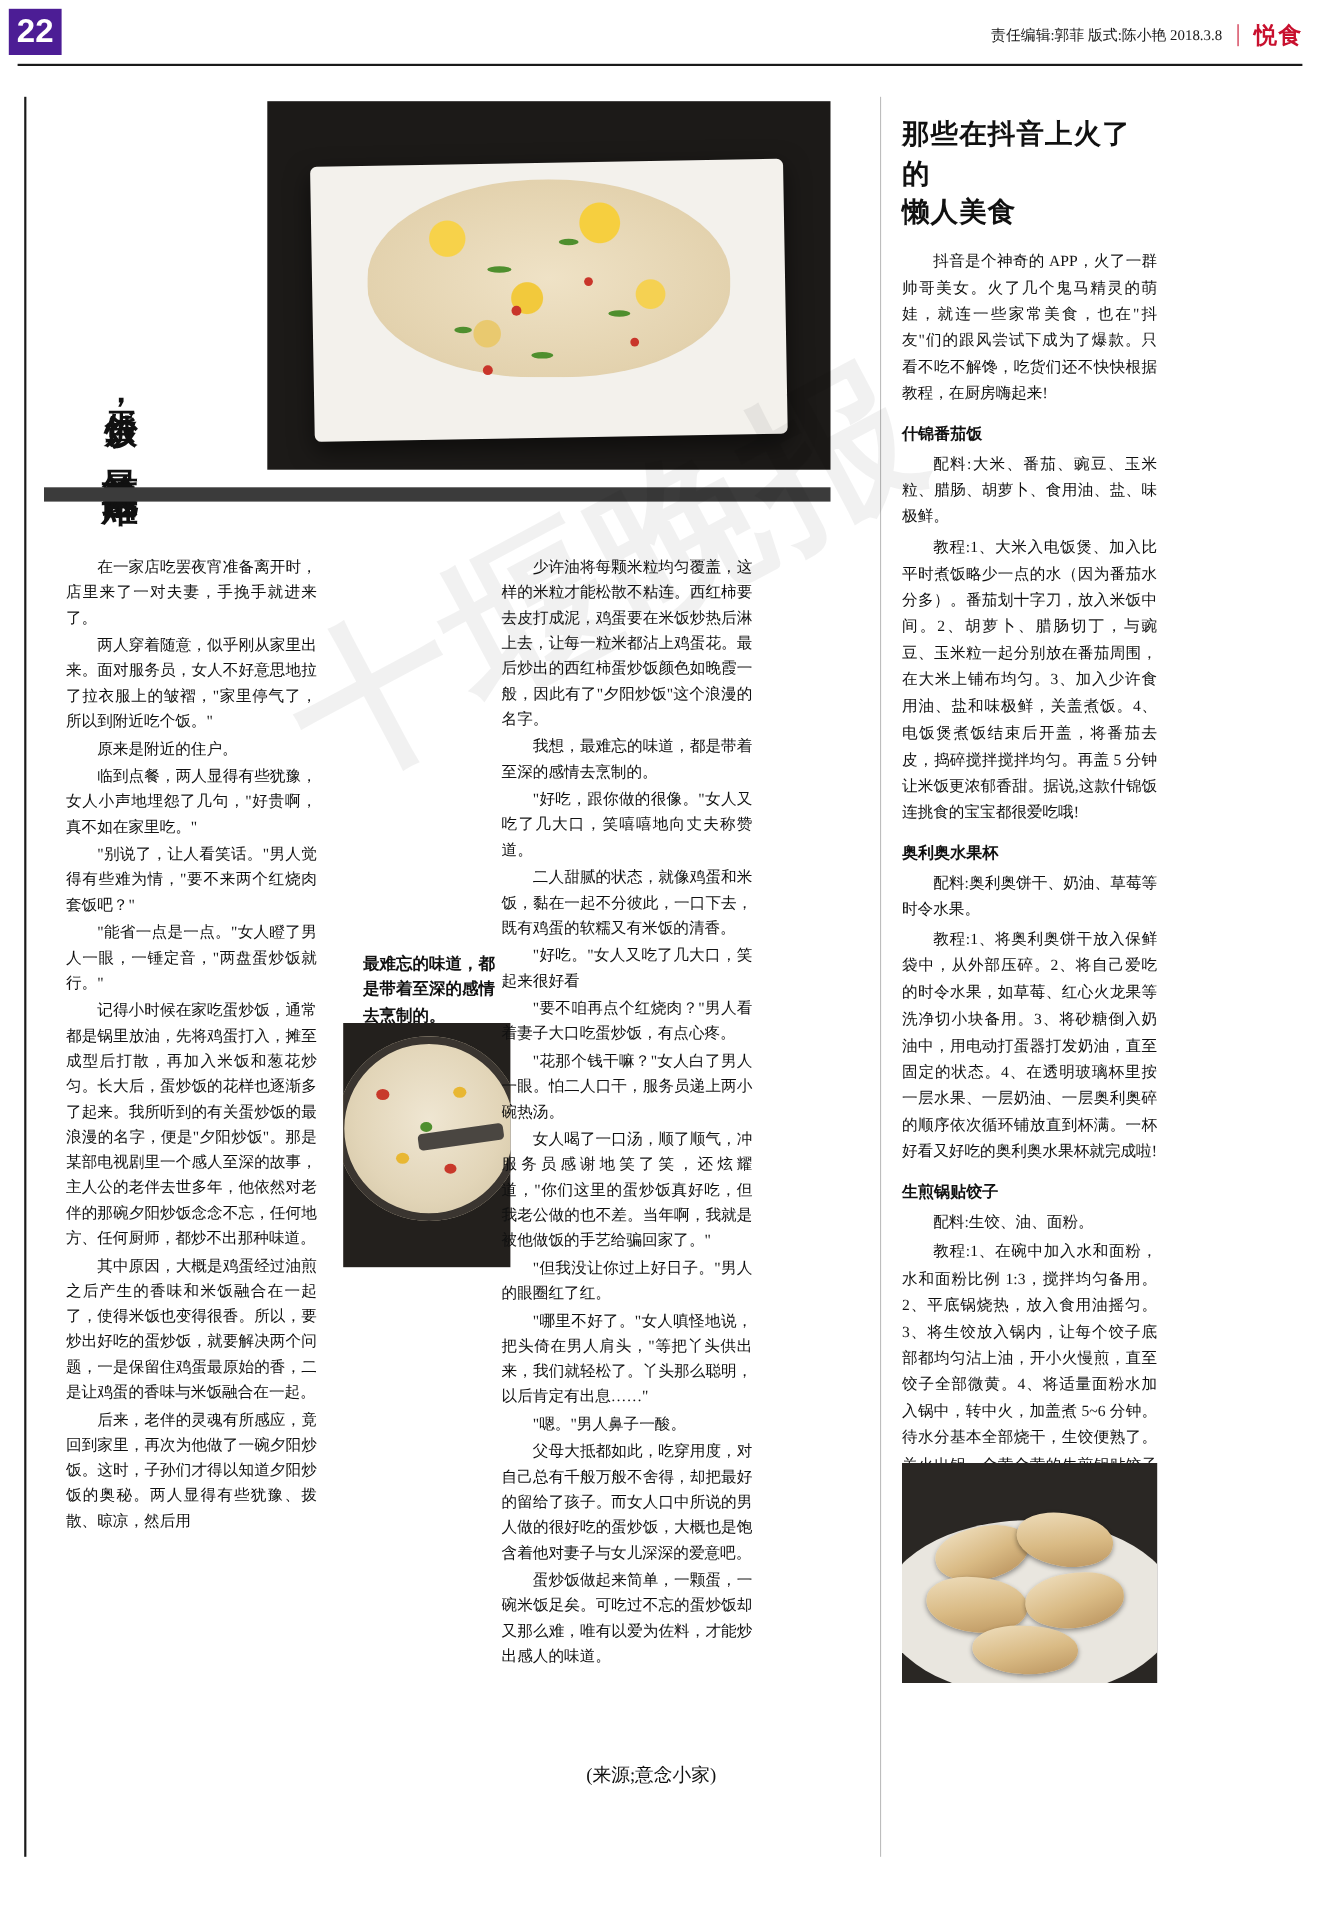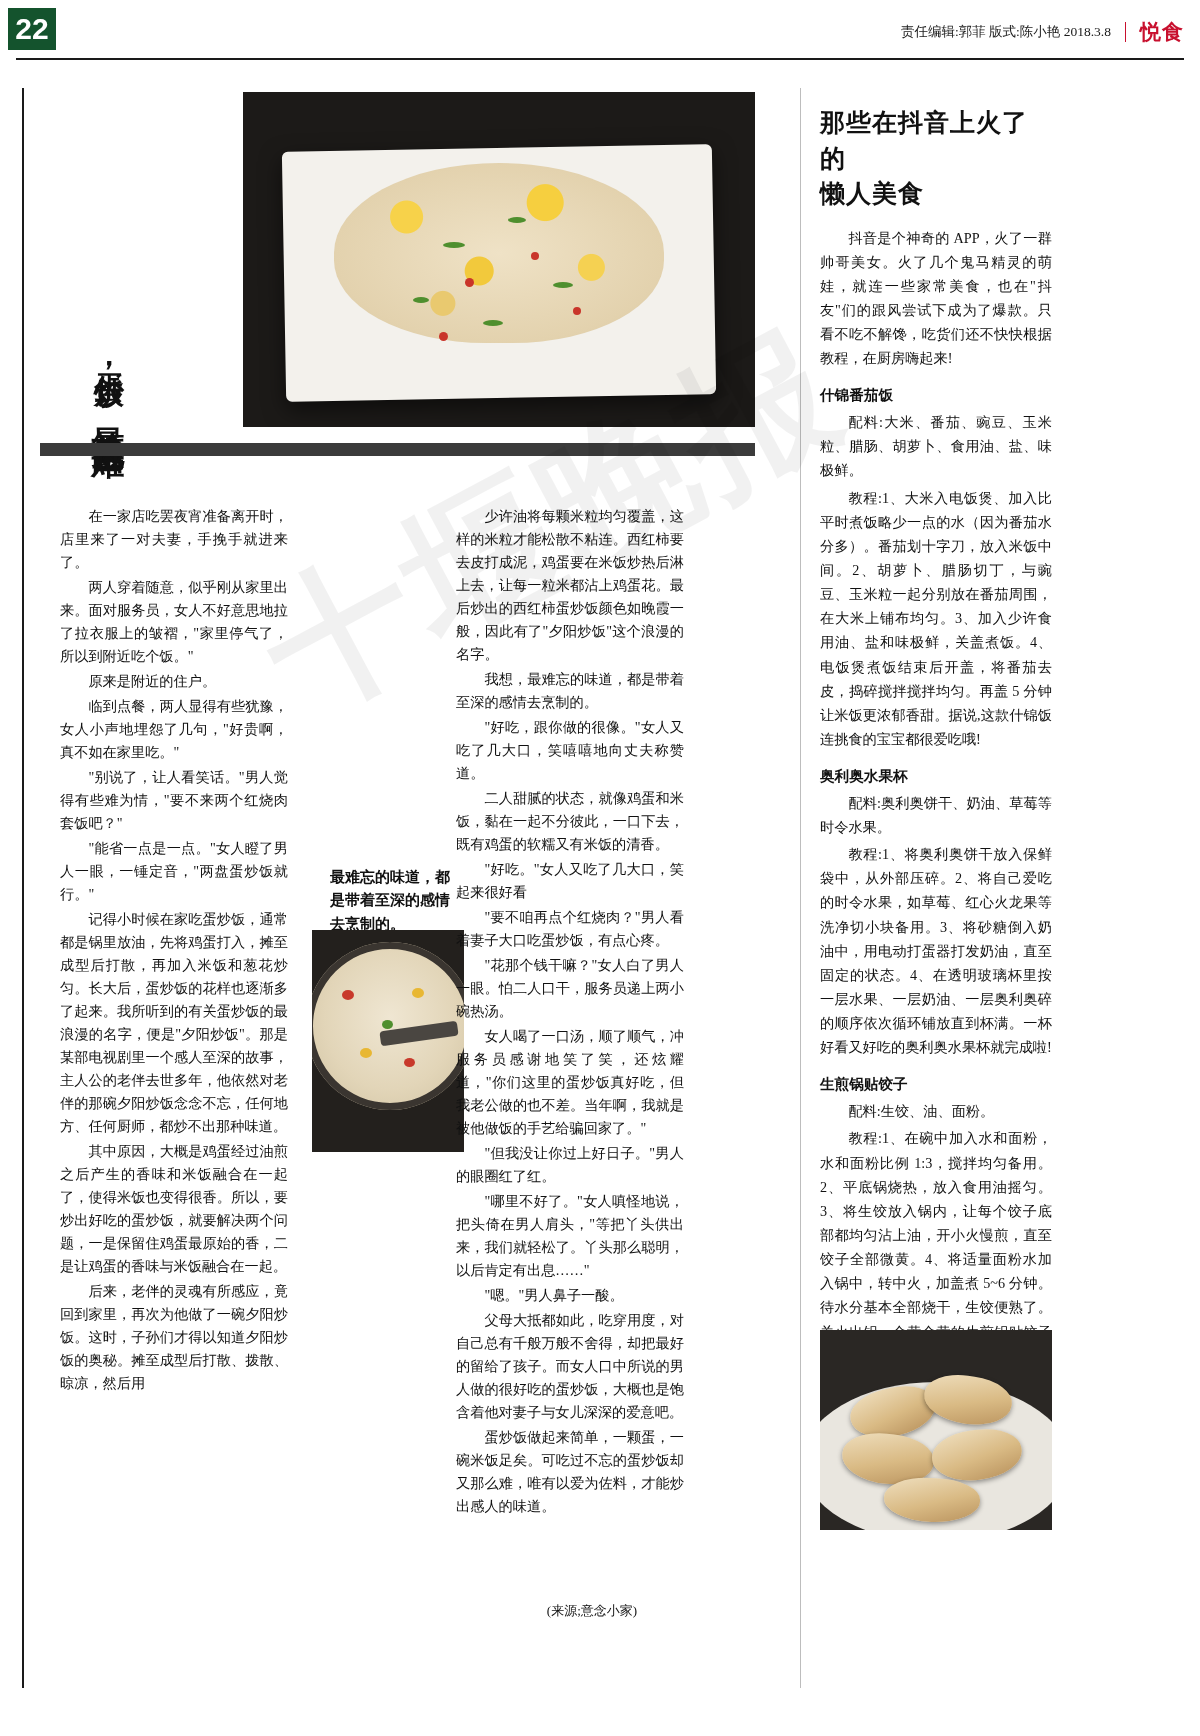--- a/index.html
+++ b/index.html
@@ -10,21 +10,21 @@
     color:#000;
     position:relative;
     overflow:hidden;
   }
   .page{position:relative;width:1200px;height:1736px;}
 
   
   .masthead{position:absolute;top:0;left:0;width:1200px;height:60px;}
   .pagenum{
     position:absolute;left:8px;top:8px;width:48px;height:42px;
-    background:#14532d;color:#fff;font-family:"Liberation Sans",sans-serif;
+    background:#4c1d95;color:#fff;font-family:"Liberation Sans",sans-serif;
     font-size:30px;font-weight:bold;display:flex;align-items:center;justify-content:center;
   }
   .masthead-right{
     position:absolute;right:16px;top:18px;
     display:flex;align-items:center;gap:14px;
     font-size:13.5px;color:#1a1a1a;
   }
   .masthead-right .sep{
     display:inline-block;width:1px;height:20px;background:#c8102e;
   }
@@ -111,21 +111,21 @@
     box-shadow:inset 0 0 0 7px #3a3530;
   }
   .photo2 .handle{
     position:absolute;right:6px;top:96px;width:78px;height:15px;background:#4a4641;
     transform:rotate(-8deg);border-radius:4px;
   }
   .photo2 .sp{position:absolute;border-radius:50%;}
 
   .source{
     position:absolute;left:478px;top:1602px;width:228px;text-align:center;
-    font-size:13px;color:#111;
+    font-size:17px;color:#111;
   }
 
   
   .rcol{position:absolute;left:820px;top:105px;width:232px;}
   .rtitle{
     font-family:"Liberation Serif",serif;font-weight:bold;
     font-size:25px;line-height:1.42;color:#111;letter-spacing:1px;
   }
   .rbody{margin-top:14px;font-size:14.2px;line-height:1.70;text-align:justify;color:#111;}
   .rbody p{margin:0 0 3px 0;text-indent:2em;}
@@ -191,21 +191,21 @@
 
   <div class="col col-1">
     <p>在一家店吃罢夜宵准备离开时，店里来了一对夫妻，手挽手就进来了。</p>
     <p>两人穿着随意，似乎刚从家里出来。面对服务员，女人不好意思地拉了拉衣服上的皱褶，"家里停气了，所以到附近吃个饭。"</p>
     <p>原来是附近的住户。</p>
     <p>临到点餐，两人显得有些犹豫，女人小声地埋怨了几句，"好贵啊，真不如在家里吃。"</p>
     <p>"别说了，让人看笑话。"男人觉得有些难为情，"要不来两个红烧肉套饭吧？"</p>
     <p>"能省一点是一点。"女人瞪了男人一眼，一锤定音，"两盘蛋炒饭就行。"</p>
     <p>记得小时候在家吃蛋炒饭，通常都是锅里放油，先将鸡蛋打入，摊至成型后打散，再加入米饭和葱花炒匀。长大后，蛋炒饭的花样也逐渐多了起来。我所听到的有关蛋炒饭的最浪漫的名字，便是"夕阳炒饭"。那是某部电视剧里一个感人至深的故事，主人公的老伴去世多年，他依然对老伴的那碗夕阳炒饭念念不忘，任何地方、任何厨师，都炒不出那种味道。</p>
     <p>其中原因，大概是鸡蛋经过油煎之后产生的香味和米饭融合在一起了，使得米饭也变得很香。所以，要炒出好吃的蛋炒饭，就要解决两个问题，一是保留住鸡蛋最原始的香，二是让鸡蛋的香味与米饭融合在一起。</p>
-    <p>后来，老伴的灵魂有所感应，竟回到家里，再次为他做了一碗夕阳炒饭。这时，子孙们才得以知道夕阳炒饭的奥秘。摊至成型后打散、拨散、晾凉，然后用</p>
+    <p>后来，老伴的灵魂有所感应，竟回到家里，再次为他做了一碗夕阳炒饭。这时，子孙们才得以知道夕阳炒饭的奥秘。两人显得有些犹豫、拨散、晾凉，然后用</p>
   </div>
 
   <div class="caption">最难忘的味道，都是带着至深的感情去烹制的。</div>
   <div class="photo2">
     <div class="pan"></div>
     <div class="handle"></div>
     <div class="sp" style="left:30px;top:60px;width:12px;height:10px;background:#c8392b;"></div>
     <div class="sp" style="left:70px;top:90px;width:11px;height:9px;background:#4f8f2e;"></div>
     <div class="sp" style="left:100px;top:58px;width:12px;height:10px;background:#e8b733;"></div>
     <div class="sp" style="left:48px;top:118px;width:12px;height:10px;background:#e8b733;"></div>

